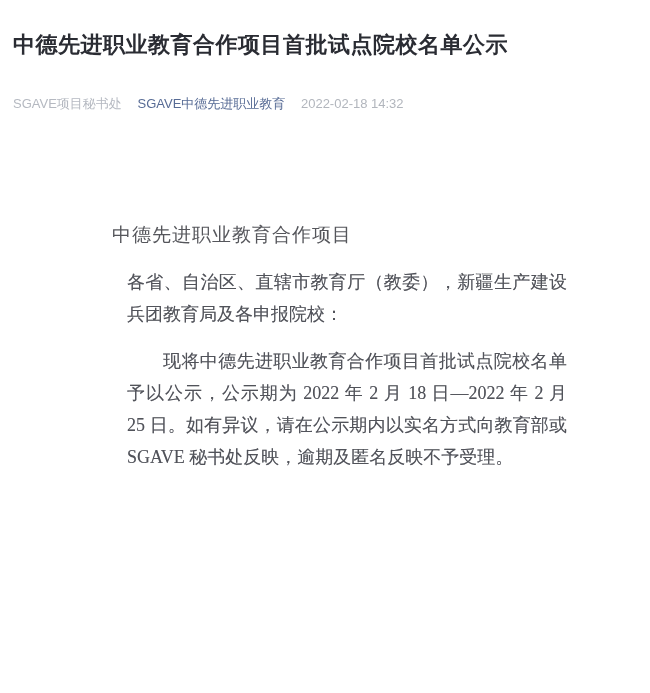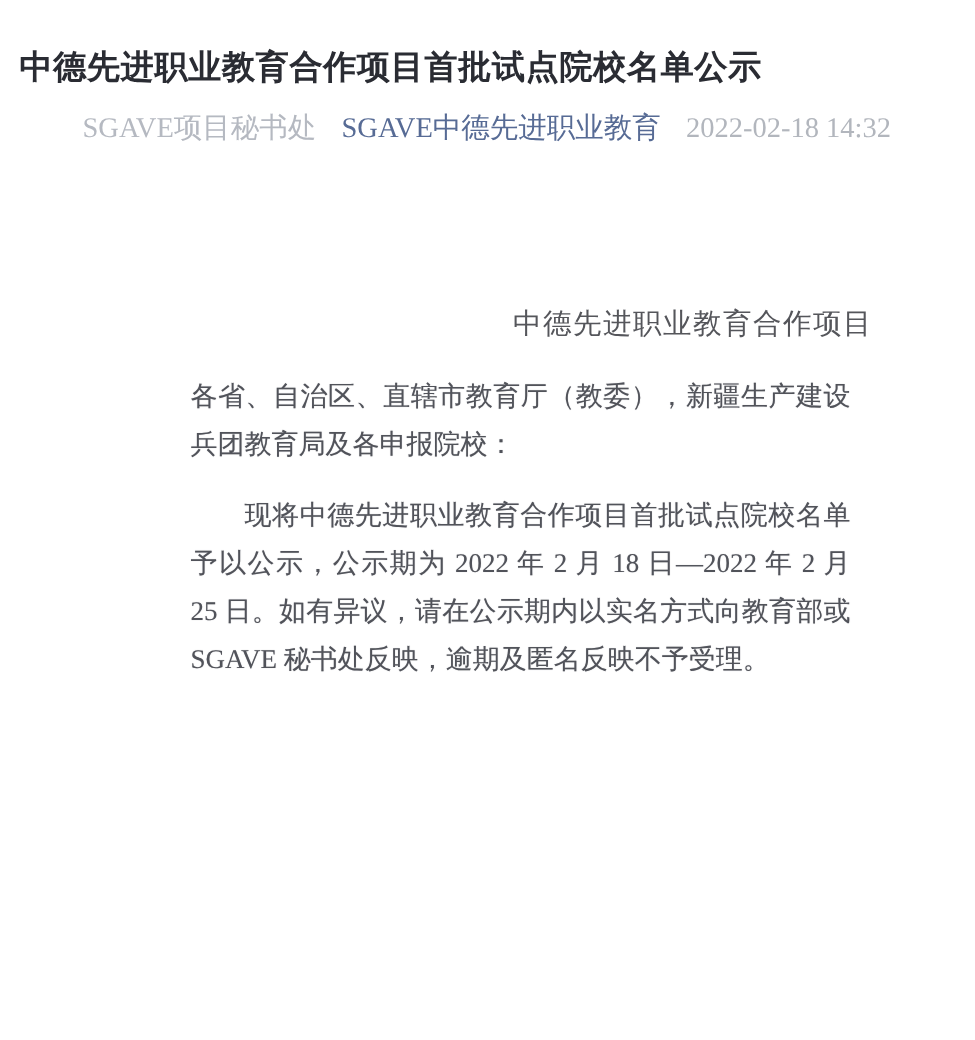--- a/index.html
+++ b/index.html
@@ -1,56 +1,55 @@
 <!DOCTYPE html>
 <html lang="zh"><head>
 <meta charset="utf-8">
 <style>
-  * { margin: 0; padding: 0; box-sizing: border-box; font-family: Liberation Serif, serif; }
+  * { margin: 0; padding: 0; box-sizing: border-box; }
   html, body { background: #ffffff; }
   body {
     width: 650px;
     height: 693px;
     overflow: hidden;
     font-family: "Liberation Sans", "DejaVu Sans", sans-serif;
     background: #ffffff;
   }
   .article-page { width: 650px; height: 693px; background: #ffffff; }
 
   
   .article-header { padding: 29px 14px 0 13px; }
   .article-title {
     font-size: 22px;
     font-weight: bold;
     line-height: 31px;
     color: #2a2c33;
     letter-spacing: 0.5px;
   }
   .byline {
-    margin-top: 15px;
-    font-size: 19px;
+    margin-top: 33px;
+    font-size: 13px;
     line-height: 21px;
     white-space: nowrap;
-    text-align: center;
   }
   .byline-author { color: #b5b9c1; margin-right: 12px; }
   .byline-account {
     color: #576b95;
     text-decoration: none;
     margin-right: 12px;
     cursor: pointer;
   }
   .byline-timestamp { color: #b2b6bd; }
 
   
   .doc-scan { margin-top: 104px; cursor: pointer; }
   .doc-title {
     width: 470px;
     margin-left: 112px;
-    text-align: right;
+    text-align: left;
     font-size: 19px;
     line-height: 33px;
     color: #55565b;
     letter-spacing: 1px;
     font-family: "Liberation Sans", "DejaVu Sans", sans-serif;
   }
   .doc-body {
     width: 470px;
     margin-left: 112px;
     margin-top: 11px;

